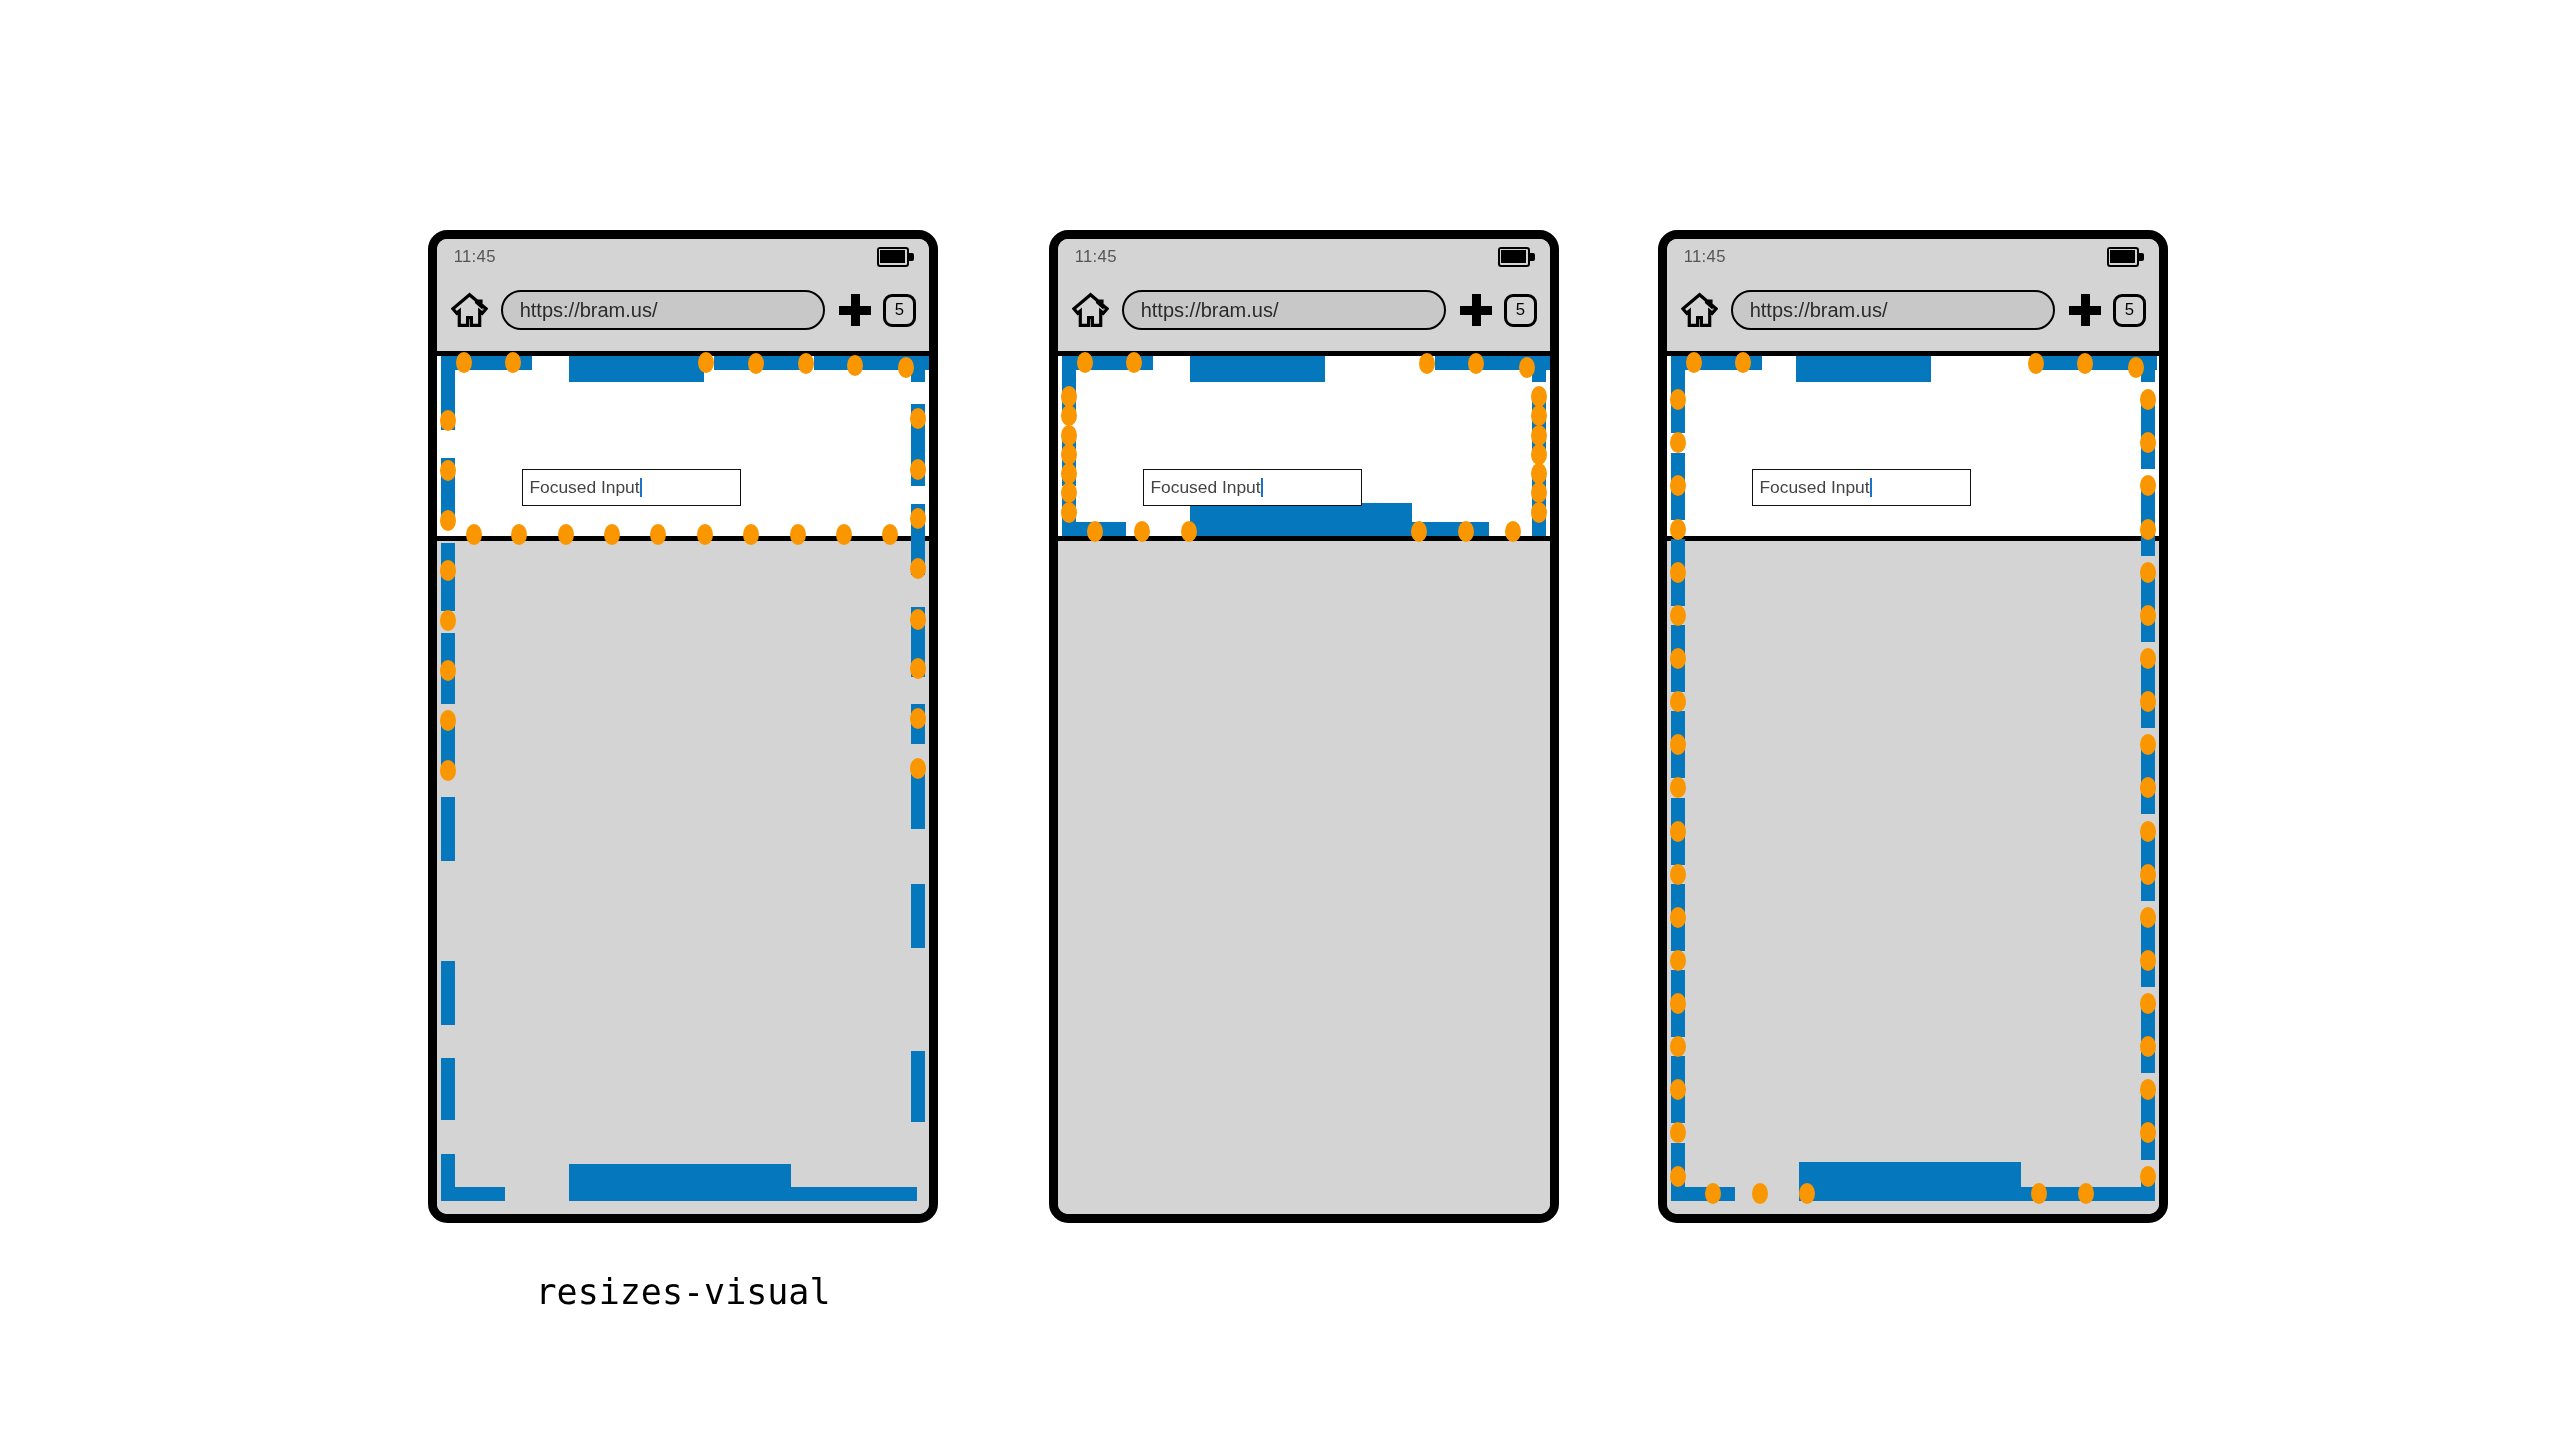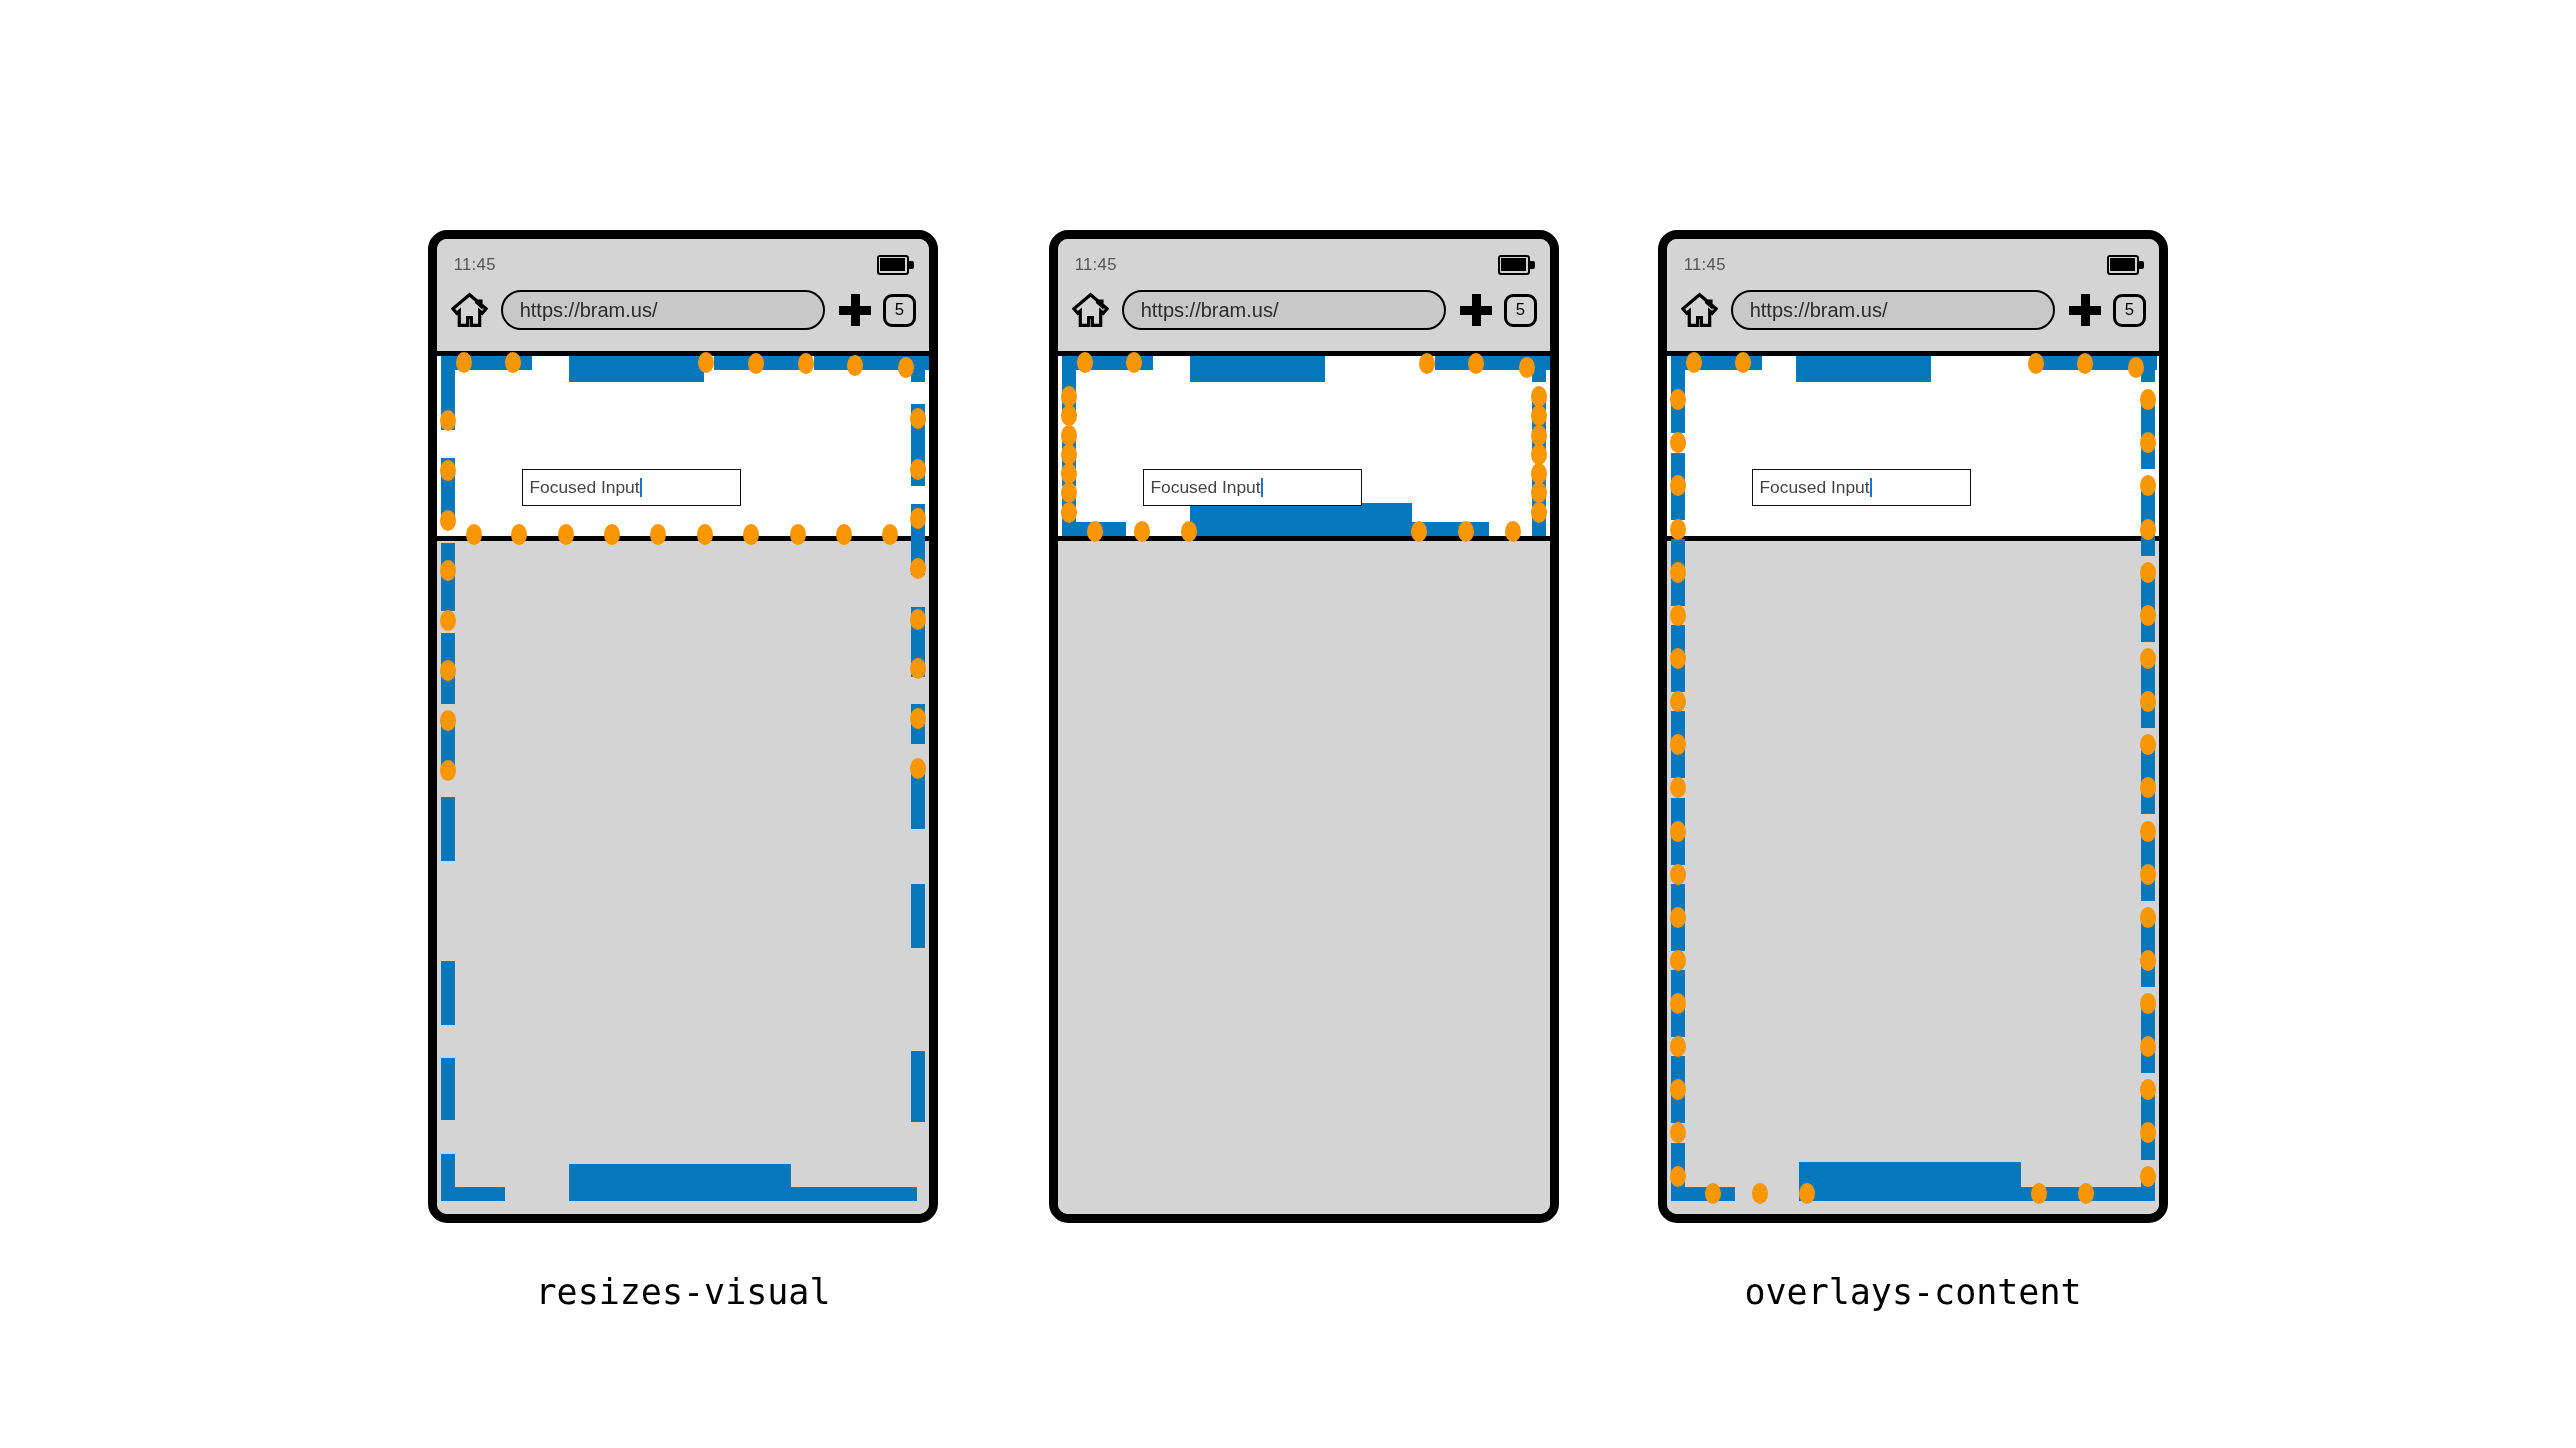--- a/index.html
+++ b/index.html
@@ -40,21 +40,21 @@
   .chrome {
     position: absolute;
     left: 0; right: 0; top: 0;
     height: 117px;
     background: #d4d4d4;
     border-bottom: 5.8px solid #000;
     box-sizing: border-box;
   }
   .statusbar {
     position: absolute;
-    left: 0; right: 0; top: 12px;
+    left: 0; right: 0; top: 4px;
     height: 30px;
   }
   .clock {
     position: absolute;
     left: 16.7px;
     top: 3.9px;
     font-size: 16.7px;
     color: #555555;
     letter-spacing: 0.3px;
   }
@@ -544,16 +544,15 @@
       </div>
 
       <div class="focused-input" style="left:85px;top:113px;">
         <span class="val">Focused Input</span>
           <span class="caret"></span>
       </div>
     </div>
   </div>
 
   <div class="caption cap-1">resizes-visual</div>
-  <div class="caption cap-3">overlays-content</div>
 
 </div>
 
 
 </body></html>

